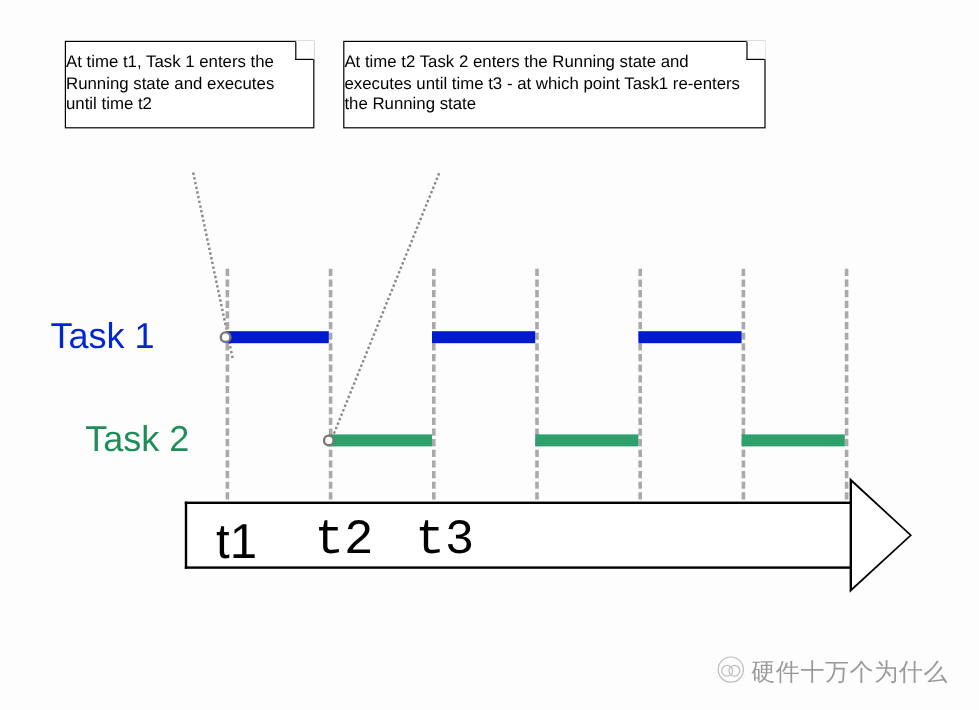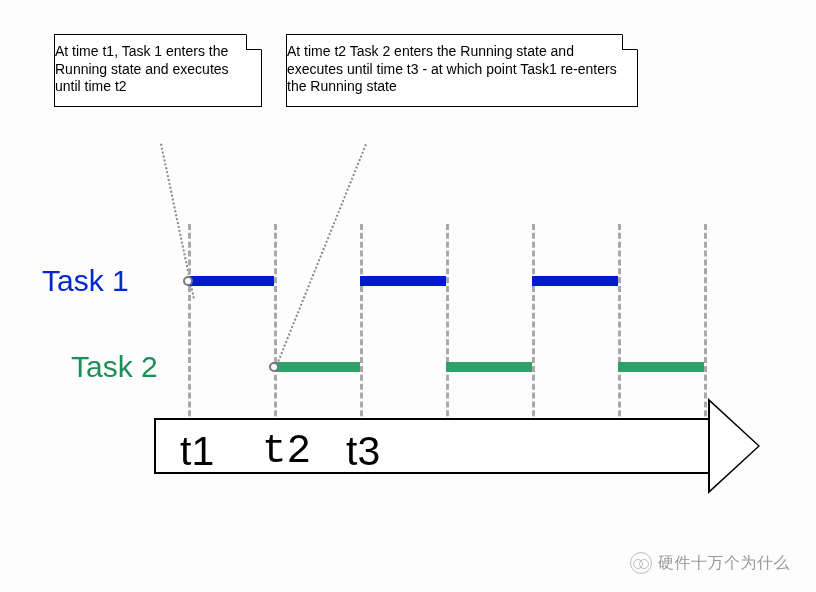--- a/index.html
+++ b/index.html
@@ -124,23 +124,23 @@
     font-size: 41px;
     top: 428px;
     color: #000;
   }
 
   
   .watermark {
     position: absolute;
     right: 26px; bottom: 18px;
     color: #9a9a9a;
-    font-size: 16px;
+    font-size: 20px;
     display: flex;
-    align-items: center;
+    align-items: flex-start;
     gap: 6px;
     letter-spacing: 0.5px;
   }
   .watermark .wicon {
     width: 22px; height: 22px;
     border: 1.5px solid #bcbcbc;
     border-radius: 50%;
     position: relative;
   }
   .watermark .wicon::before,
@@ -193,19 +193,19 @@
   <span class="anchor" style="left:183px; top:276px;"></span>
   <span class="anchor" style="left:269px; top:362px;"></span>
 
   <div class="axis">
     <div class="shaft"></div>
     <div class="head"></div>
   </div>
 
   <div class="ticklabel" style="left:180px;">t1</div>
   <div class="ticklabel" style="left:262px;font-family:Liberation Mono, monospace;">t2</div>
-  <div class="ticklabel" style="left:346px;">t3</div>
+  <div class="ticklabel" style="left:346px;font-family:Liberation Mono, monospace;">t3</div>
 
   <div class="watermark">
     <span class="wicon"></span>
     <span>硬件十万个为什么</span>
   </div>
 </div>
 
 </body></html>

